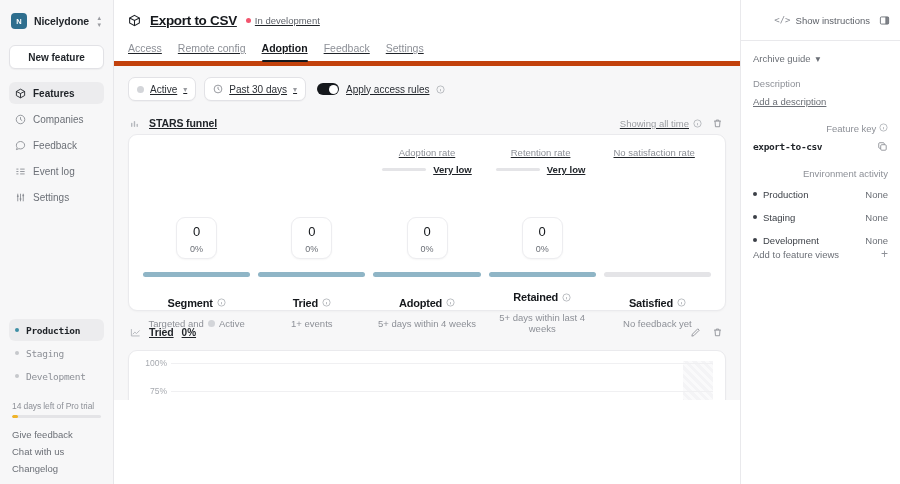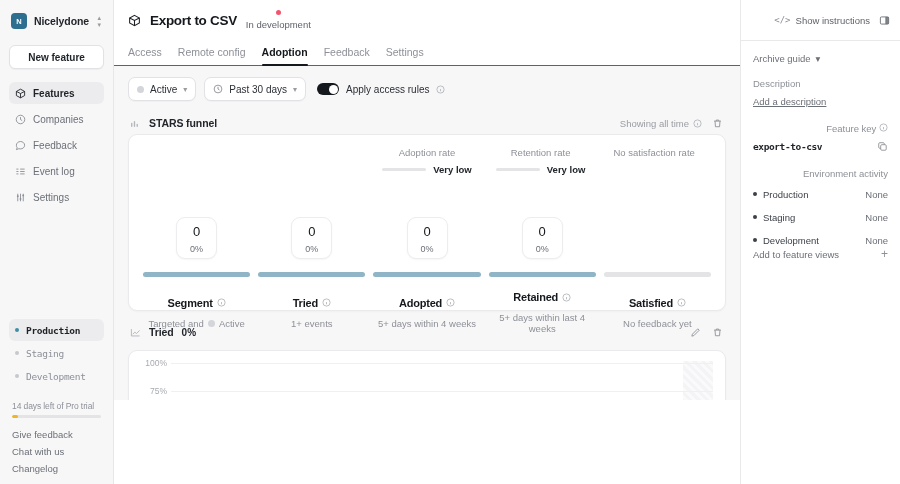--- a/index.html
+++ b/index.html
@@ -72,29 +72,29 @@
 
   .trial { margin-top: 14px; padding: 0 3px; }
   .trial-text { font-size: 8.5px; color: #8d9097; letter-spacing: -0.1px; }
   .trial-bar { margin-top: 4px; height: 3px; border-radius: 2px; background: #e4e4e7; position: relative; overflow: hidden; }
   .trial-fill { position: absolute; left: 0; top: 0; bottom: 0; width: 7%; background: #f0b429; border-radius: 2px; }
 
   .foot-links { margin-top: 11px; display: flex; flex-direction: column; gap: 6px; padding: 0 3px 4px 3px; }
   .foot-links a { font-size: 9.5px; color: #6b6f76; text-decoration: none; cursor: pointer; }
 
   
-  .center { flex: 1; height: 400px; display: flex; flex-direction: column; background:#ffffff; min-width: 0; }
+  .center { flex: 1; height: 400px; display: flex; flex-direction: column; background:#ffffff; min-width: 0; text-decoration: underline; }
   .topbar { height: 40px; padding: 0 14px; display: flex; align-items: center; gap: 9px; }
   .feat-ico { width: 13px; height: 13px; color: #1f2328; display:flex; align-items:center; }
   .feat-title { font-size: 13.5px; font-weight: 700; letter-spacing: -0.3px; color: #15181c; }
-  .status-pill { display: flex; align-items: center; gap: 4px; font-size: 9.5px; color: #5d6views; color:#5f636a;flex-direction:column; }
+  .status-pill { display: flex; align-items: center; gap: 4px; font-size: 9.5px; color: #5d6views; color:#5f636a; }
   .status-dot { width: 5px; height: 5px; border-radius: 50%; background: #f2546d; flex:0 0 5px; }
 
   .tabs { height: 26px; padding: 0 14px; display: flex; align-items: flex-end; gap: 16px;
-          border-bottom: 1px solid #c2410c; position: relative; }
+          border-bottom: 5px solid #c2410c; position: relative; }
   .tab { font-size: 10.5px; color: #8d9097; padding-bottom: 7px; cursor: pointer; position: relative; }
   .tab.active { color: #15181c; font-weight: 700; }
   .tab.active::after {
     content: ""; position: absolute; left: 0; right: 0; bottom: -1px;
     height: 2px; background: #15181c; border-radius: 1px;
   }
 
   .content { flex: 1; background: #f7f7f8; padding: 10px 14px 0 14px; overflow: hidden; }
 
   .filters { display: flex; align-items: center; gap: 8px; height: 26px; }

